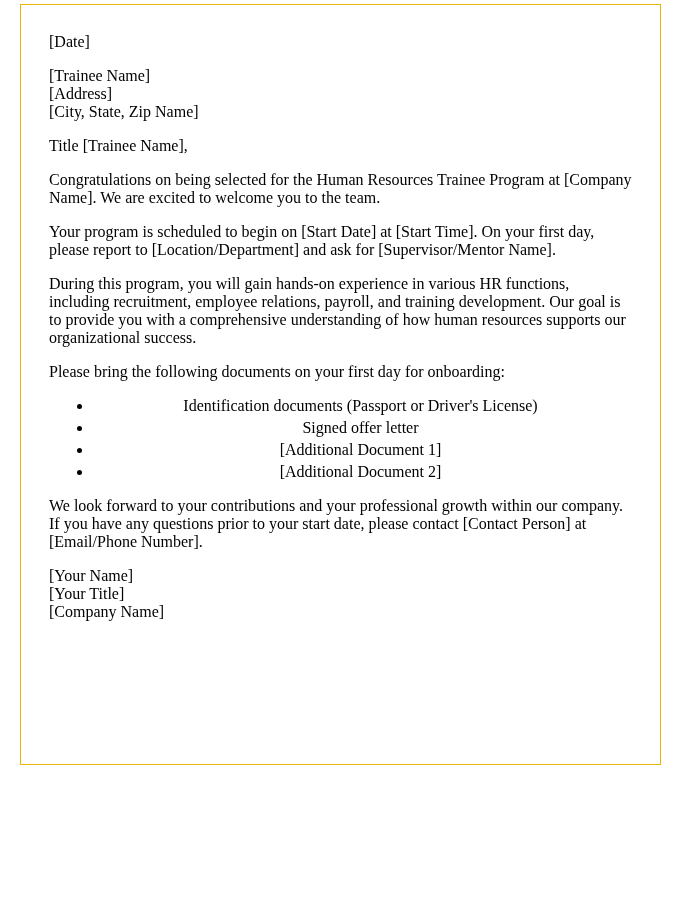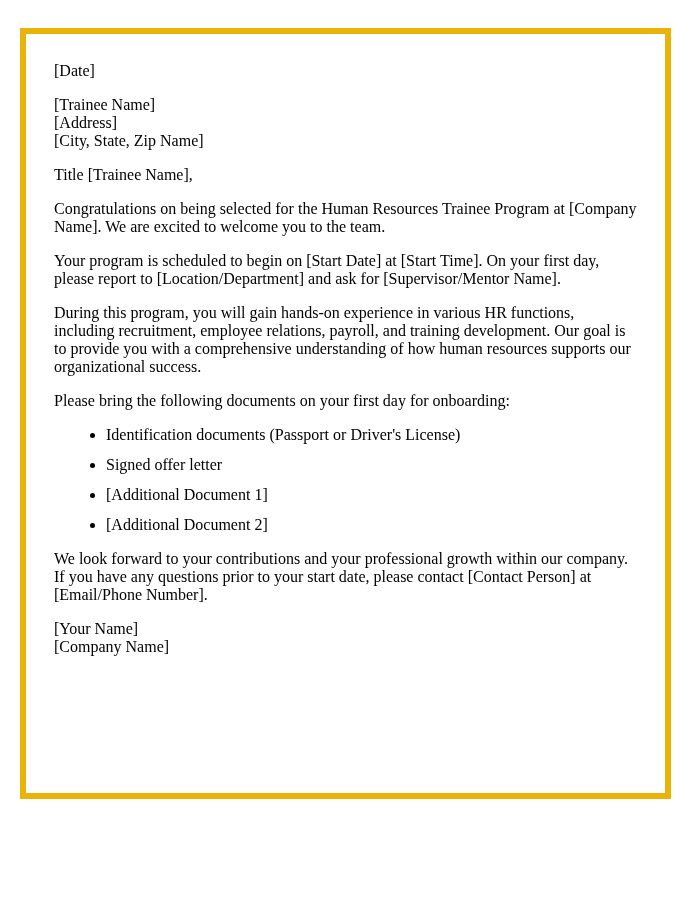--- a/index.html
+++ b/index.html
@@ -12,42 +12,43 @@
       height: 900px;
       position: relative;
       font-family: "Liberation Serif", "DejaVu Serif", serif;
       font-size: 16px;
       line-height: 18px;
       color: #000000;
     }
     .letter {
       position: absolute;
       left: 20px;
-      top: 28px;
+      top: 4px;
       width: 639px;
       height: 759px;
-      border: 6px solid #eab308;
+      border: 1px solid #eab308;
       box-sizing: content-box;
     }
     .letter-inner {
       padding: 28px 28px 0 28px;
     }
     p {
       margin: 0 0 16px 0;
     }
     .block-line {
       display: block;
     }
     ul {
       margin: 0 0 16px 0;
       padding-left: 40px;
     }
     ul li {
-      margin: 12px;
+      margin: 4px;
       padding: 0;
+      text-align: center;
     }
   </style>
 </head>
 <body>
 
 <div class="letter">
   <div class="letter-inner">
 
     <p>[Date]</p>
 
@@ -74,17 +75,18 @@
       <li>[Additional Document 1]</li>
       <li>[Additional Document 2]</li>
     </ul>
 
     <p>We look forward to your contributions and your professional growth within our company. If you have any questions prior to your start date, please contact [Contact Person] at [Email/Phone Number].</p>
 
 
 
     <p>
       <span class="block-line">[Your Name]</span>
+      <span class="block-line">[Your Title]</span>
       <span class="block-line">[Company Name]</span>
     </p>
 
   </div>
 </div>
 
 </body></html>

